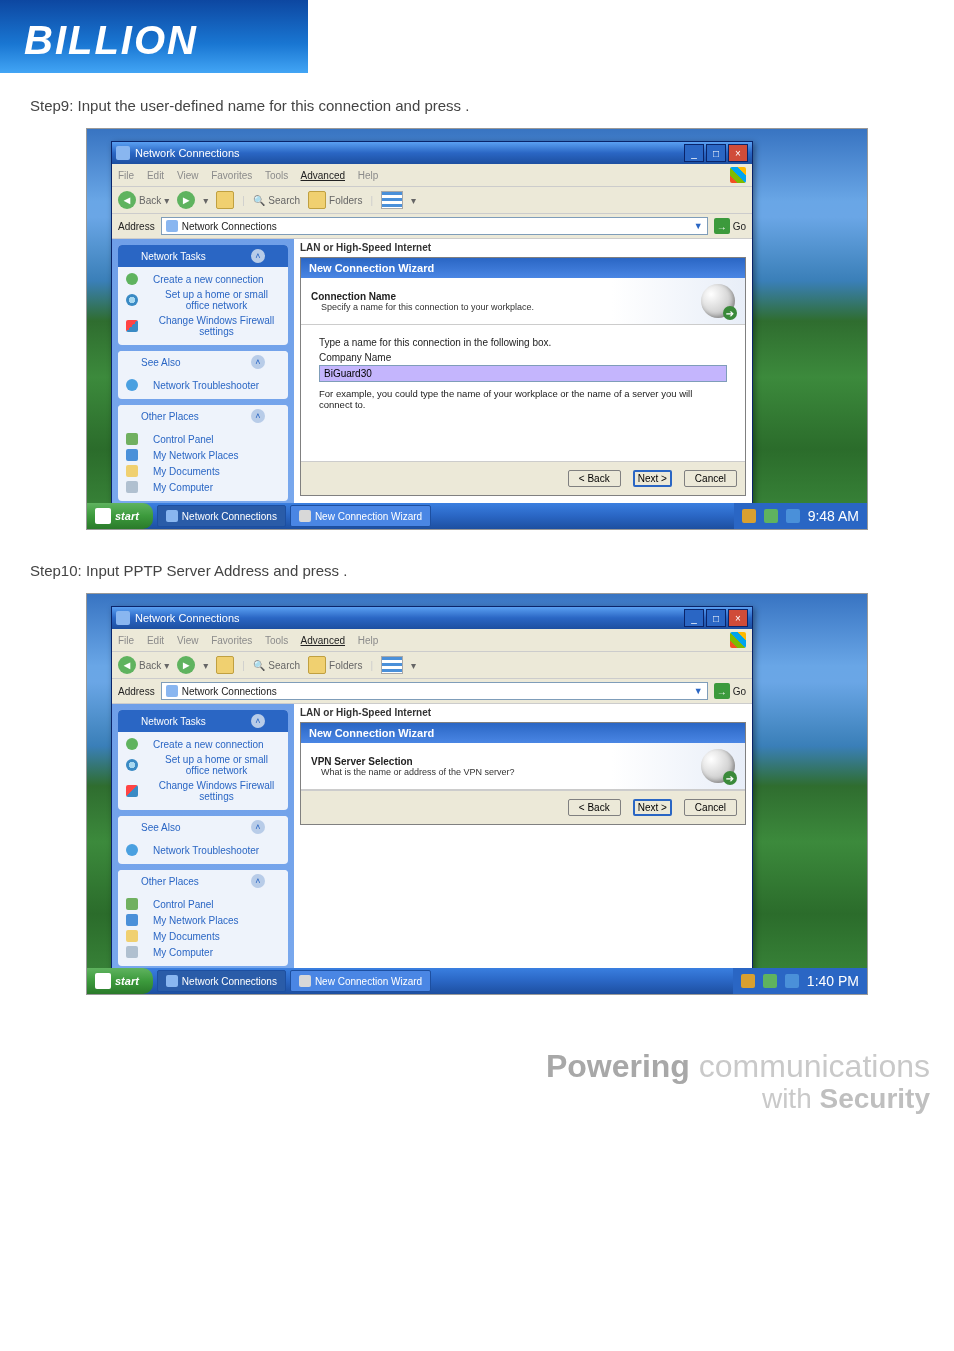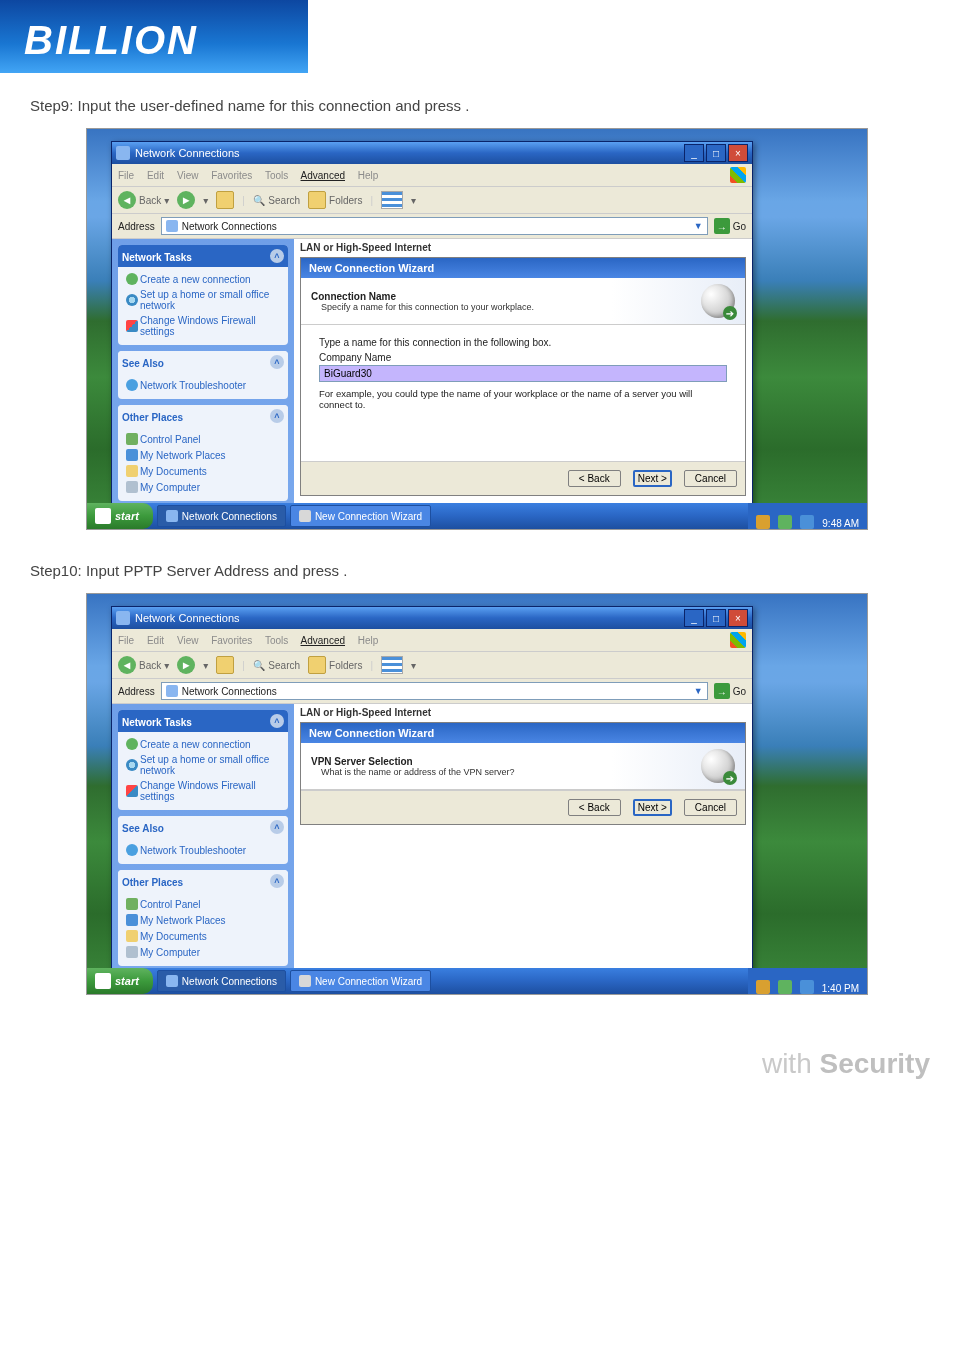--- a/index.html
+++ b/index.html
@@ -115,26 +115,26 @@
     height: 300px;
   }
   .sidebar {
     width: 170px;
     background: linear-gradient(to bottom, #6f9fe8 0%, #7aa9ee 100%);
     padding: 6px;
     font-size: 10px;
     overflow:hidden;
   }
   .panel { background:#eef3fb; border-radius:4px; margin-bottom:6px; overflow:hidden; }
-  .panel-hdr { display:flex; justify-content:space-between; align-items:flex-end; padding:4px 4px; font-size:10px; font-weight:bold; }
+  .panel-hdr { display:flex; justify-content:space-between; align-items:center; padding:4px 23px; font-size:10px; font-weight:normal; }
   .panel-hdr.dark { background:#2a66c4; color:#fff; }
   .panel-hdr.light { background:#eef3fb; color:#2a66c4; }
   .chev { width:14px; height:14px; border-radius:50%; background:#b8cce8; color:#2a66c4; display:flex; align-items:center; justify-content:center; font-size:9px; }
   .panel-body { padding: 4px 8px 6px 8px; }
-  .sb-item { display:flex; align-items:center; gap:2px; color:#2a66c4; padding:2px 0; cursor:pointer; }
+  .sb-item { display:flex; align-items:center; gap:15px; color:#2a66c4; padding:2px 0; cursor:pointer;text-align:center; }
   .sb-item .ico { width:12px; height:12px; flex-shrink:0; }
   .c-green{ background:#5fb35f; border-radius:50%; }
   .c-globe{ background:radial-gradient(circle,#a8d8f0 40%,#3a8ac4 41%); border-radius:50%; }
   .c-shield{ background:linear-gradient(135deg,#f44 50%,#3a8ac4 50%); border-radius:2px;}
   .c-info{ background:#4aa0e0; border-radius:50%; }
   .c-cp{ background:#70b060; border-radius:2px;}
   .c-net{ background:#4a90d9; border-radius:2px;}
   .c-doc{ background:#f0d070; border-radius:2px;}
   .c-comp{ background:#b0c0d0; border-radius:2px;}
   .content {
@@ -240,26 +240,26 @@
     background:#4a86e4;
     border:1px solid #1d4fa0;
     border-radius:2px;
     display:flex; align-items:center; gap:4px;
     font-size:10px;
   }
   .tb-btn.active { background:#2a5ca8; }
   .tray {
     margin-left:auto;
     display:flex;
-    align-items:flex-end;
+    align-items:center;
     gap:8px;
     background:#2a66c4;
     height:100%;
     padding:0 8px;
-    font-size:10px;
+    font-size:14px;
   }
   .tray .ico-t { width:14px; height:14px; border-radius:2px; }
   
   .watermark {
     text-align:right;
     padding: 40px 24px 20px 0;
     font-family: Arial, sans-serif;
     color:#c9c9c9;
     font-size:24px;
     line-height:1.1;
@@ -613,16 +613,17 @@
         <span class="ico-t" style="background:#d9a030"></span>
         <span class="ico-t" style="background:#5fb35f"></span>
         <span class="ico-t" style="background:#4a90d9"></span>
         <span>1:40 PM</span>
       </div>
     </div>
   </div>
 </div>
 
 <div class="watermark">
+  <div class="p"><b>Powering</b><span> communications</span></div>
   <div class="s"><span>with </span><b>Security</b></div>
 </div>
 
 </div>
 
 </body></html>

